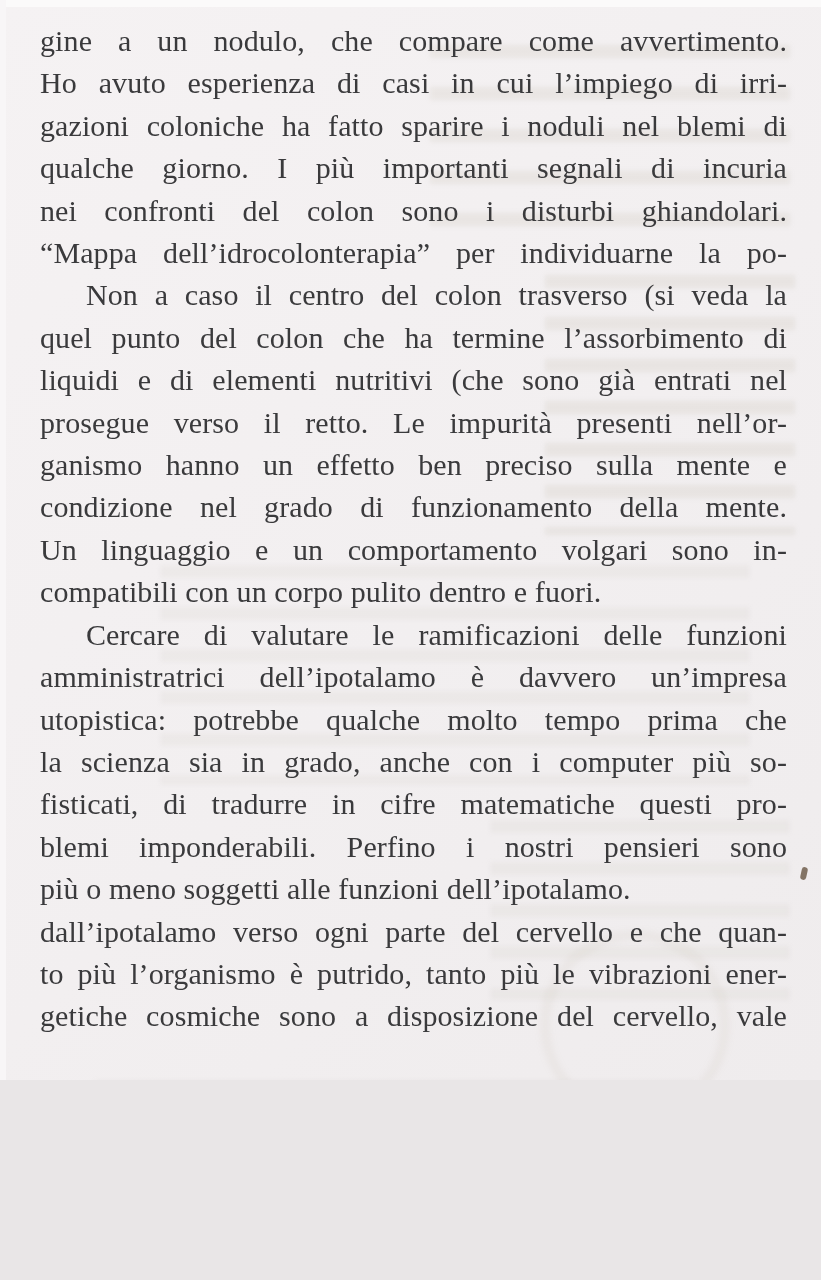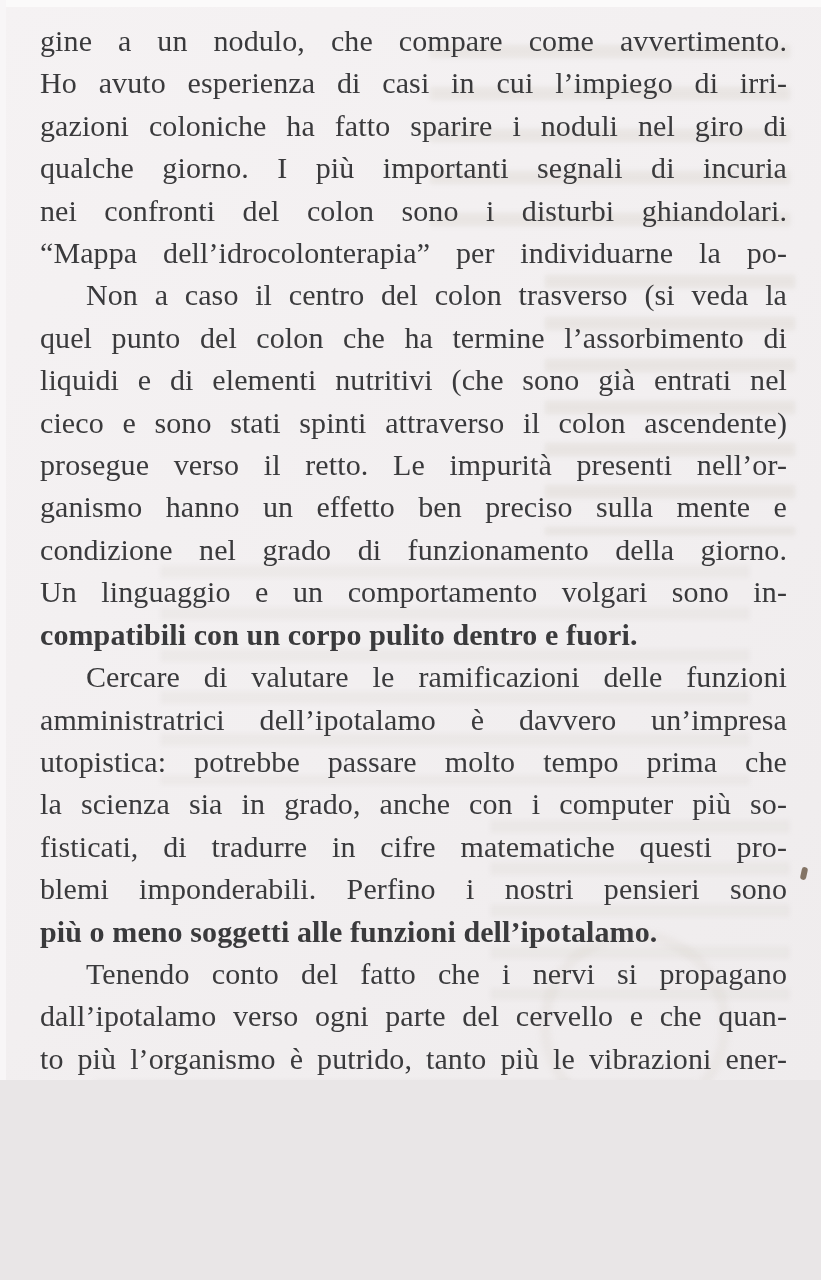--- a/index.html
+++ b/index.html
@@ -35,21 +35,20 @@
     letter-spacing: 0.1px;
     z-index: 3;
   }
   .line {
     text-align: justify;
     text-align-last: justify;
     white-space: normal;
   }
   .line.para-end {
     text-align-last: left;
-    font-weight: bold;
   }
   .line.indent {
     text-indent: 46px;
   }
   
   .showthrough { position: absolute; inset: 0; z-index: 1; }
   .smudge {
     position: absolute;
     filter: blur(2.5px);
     background: repeating-linear-gradient(
@@ -96,39 +95,37 @@
     <div class="smudge light" style="left:490px; top:820px; width:300px; height:180px;"></div>
     <div class="smudge light" style="left:95px; top:1080px; width:600px; height:155px;"></div>
     <div class="ghost-circle" style="left:540px; top:930px; width:170px; height:170px;"></div>
   </div>
 
   <div class="speck"></div>
 
   <div class="text-block">
       <div class="line">gine a un nodulo, che compare come avvertimento.</div>
       <div class="line">Ho avuto esperienza di casi in cui l’impiego di irri-</div>
-      <div class="line">gazioni coloniche ha fatto sparire i noduli nel giro di</div>
+      <div class="line">gazioni coloniche ha fatto sparire i noduli nel blemi di</div>
       <div class="line">qualche giorno. I più importanti segnali di incuria</div>
       <div class="line">nei confronti del colon sono i disturbi ghiandolari.</div>
       <div class="line">“Mappa dell’idrocolonterapia” per individuarne la po-</div>
       <div class="line indent">Non a caso il centro del colon trasverso (si veda la</div>
       <div class="line">quel punto del colon che ha termine l’assorbimento di</div>
       <div class="line">liquidi e di elementi nutritivi (che sono già entrati nel</div>
-      <div class="line">cieco e sono stati spinti attraverso il colon ascendente)</div>
       <div class="line">prosegue verso il retto. Le impurità presenti nell’or-</div>
       <div class="line">ganismo hanno un effetto ben preciso sulla mente e</div>
-      <div class="line">condizione nel grado di funzionamento della giorno.</div>
+      <div class="line">condizione nel grado di funzionamento della mente.</div>
       <div class="line">Un linguaggio e un comportamento volgari sono in-</div>
       <div class="line para-end">compatibili con un corpo pulito dentro e fuori.</div>
       <div class="line indent">Cercare di valutare le ramificazioni delle funzioni</div>
       <div class="line">amministratrici dell’ipotalamo è davvero un’impresa</div>
-      <div class="line">utopistica: potrebbe passare molto tempo prima che</div>
+      <div class="line">utopistica: potrebbe qualche molto tempo prima che</div>
       <div class="line">la scienza sia in grado, anche con i computer più so-</div>
       <div class="line">fisticati, di tradurre in cifre matematiche questi pro-</div>
       <div class="line">blemi imponderabili. Perfino i nostri pensieri sono</div>
       <div class="line para-end">più o meno soggetti alle funzioni dell’ipotalamo.</div>
-      <div class="line indent">Tenendo conto del fatto che i nervi si propagano</div>
       <div class="line">dall’ipotalamo verso ogni parte del cervello e che quan-</div>
       <div class="line">to più l’organismo è putrido, tanto più le vibrazioni ener-</div>
       <div class="line">getiche cosmiche sono a disposizione del cervello, vale</div>
     </div>
 
 </div>
 
 </body></html>

